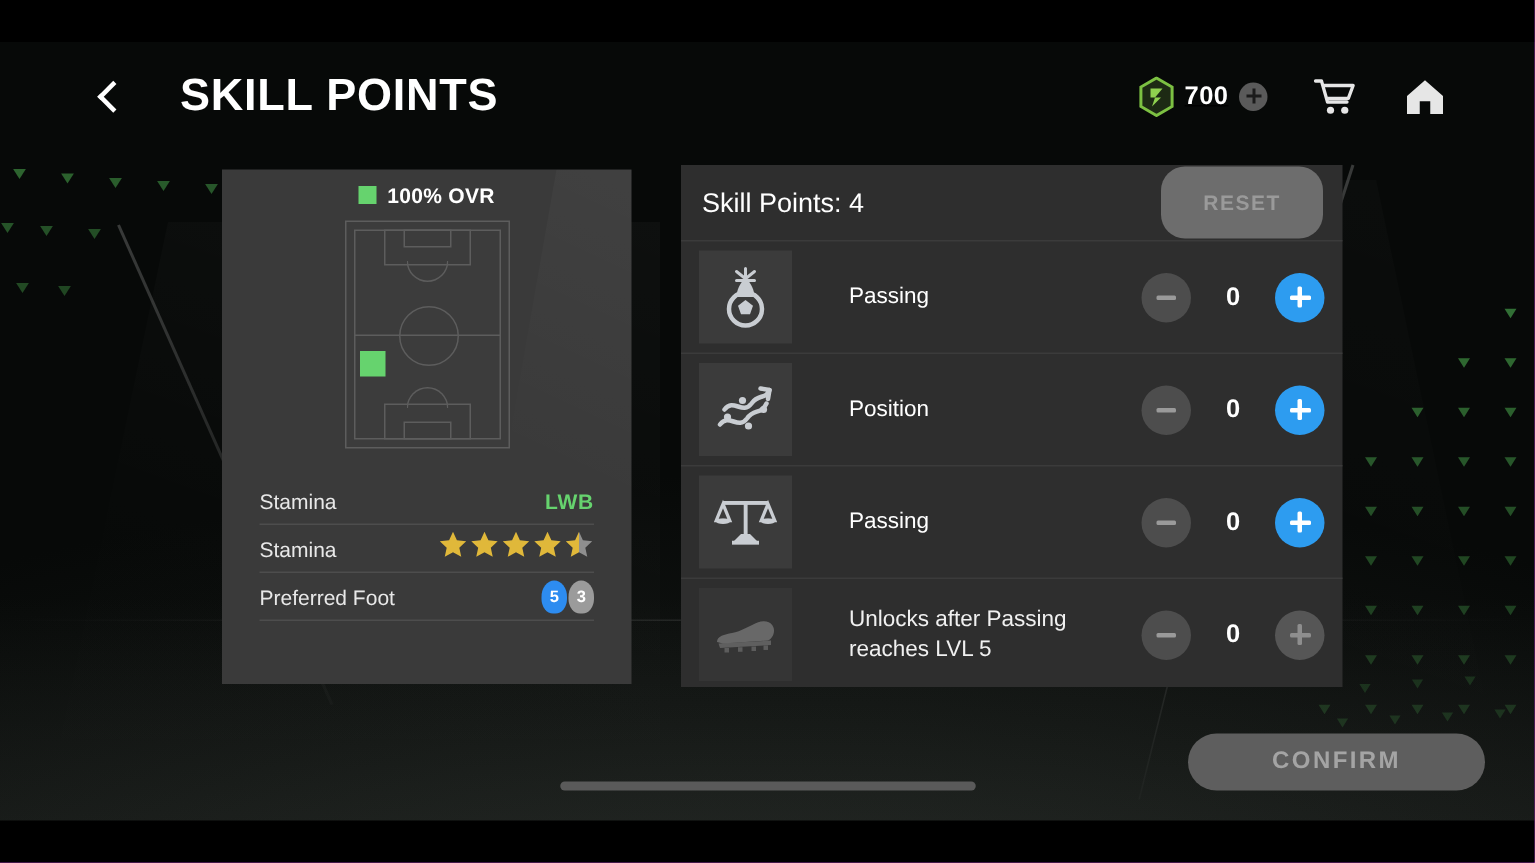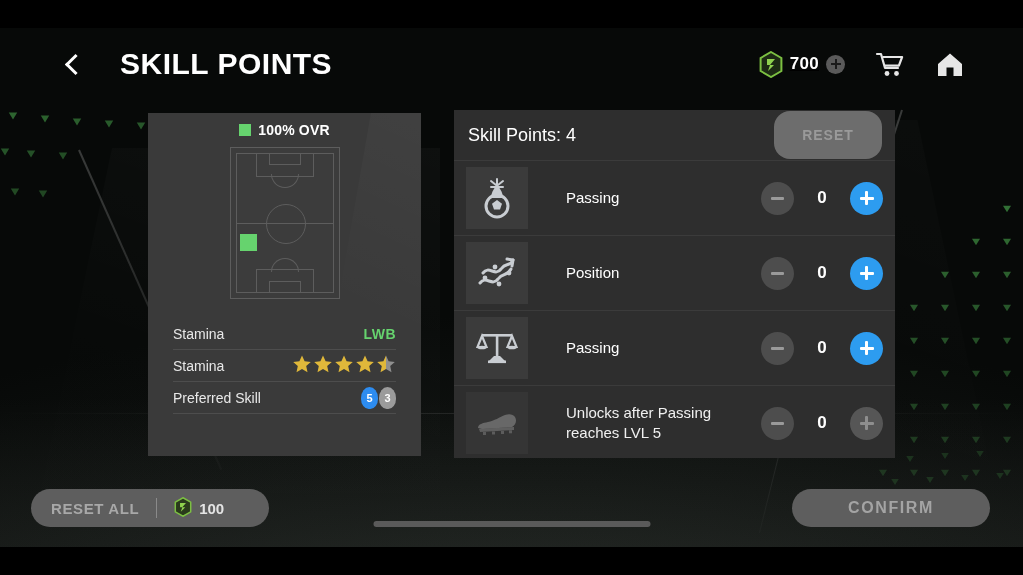--- a/index.html
+++ b/index.html
@@ -504,21 +504,21 @@
                   <linearGradient id="sg4" x1="0" x2="1" y1="0" y2="0">
         <stop offset="50%" stop-color="#e0b83a"></stop>
                     <stop offset="50%" stop-color="#8f8f8f"></stop>
       </linearGradient>
                 </defs>
       <polygon points="10,1.5 12.6,7.2 18.8,7.9 14.2,12.1 15.5,18.2 10,15.1 4.5,18.2 5.8,12.1 1.2,7.9 7.4,7.2" fill="url(#sg4)"></polygon>
     </svg></span>
           </div>
       </div>
       <div class="stat-row">
-        <div class="stat-label">Preferred Skill</div>
+        <div class="stat-label">Preferred Foot</div>
         <div class="feet">
           <div class="foot foot-l">5</div>
           <div class="foot foot-r">3</div>
         </div>
       </div>
     </div>
   </div>
 
   <div class="right-panel">
     <div class="panel-head">
@@ -615,30 +615,17 @@
             <div class="rvalue">0</div>
             <div class="rbtn plus disabled">
               <div class="bar-h"></div>
               <div class="bar-v"></div>
             </div>
           </div>
         </div>
       </div>
   </div>
 
-  <div class="reset-all">
-    <div class="reset-all-label">RESET ALL</div>
-    <div class="ra-divider"></div>
-    <div class="ra-cost">
-      <span>
-        <svg width="18" height="20" viewBox="0 0 24 27">
-          <polygon points="12,1 22.4,7 22.4,20 12,26 1.6,20 1.6,7" fill="#2a3a1c" stroke="#7cc042" stroke-width="2"></polygon>
-          <path d="M8 8 L16 8 L11 14 L15 14 L9 20 L11 14 L8 14 Z" fill="#8fd14f"></path>
-        </svg>
-      </span>
-      <span>100</span>
-    </div>
-  </div>
 
   <div class="confirm-btn">CONFIRM</div>
 
   <div class="home-indicator"></div>
 </div>
 
 </body></html>

